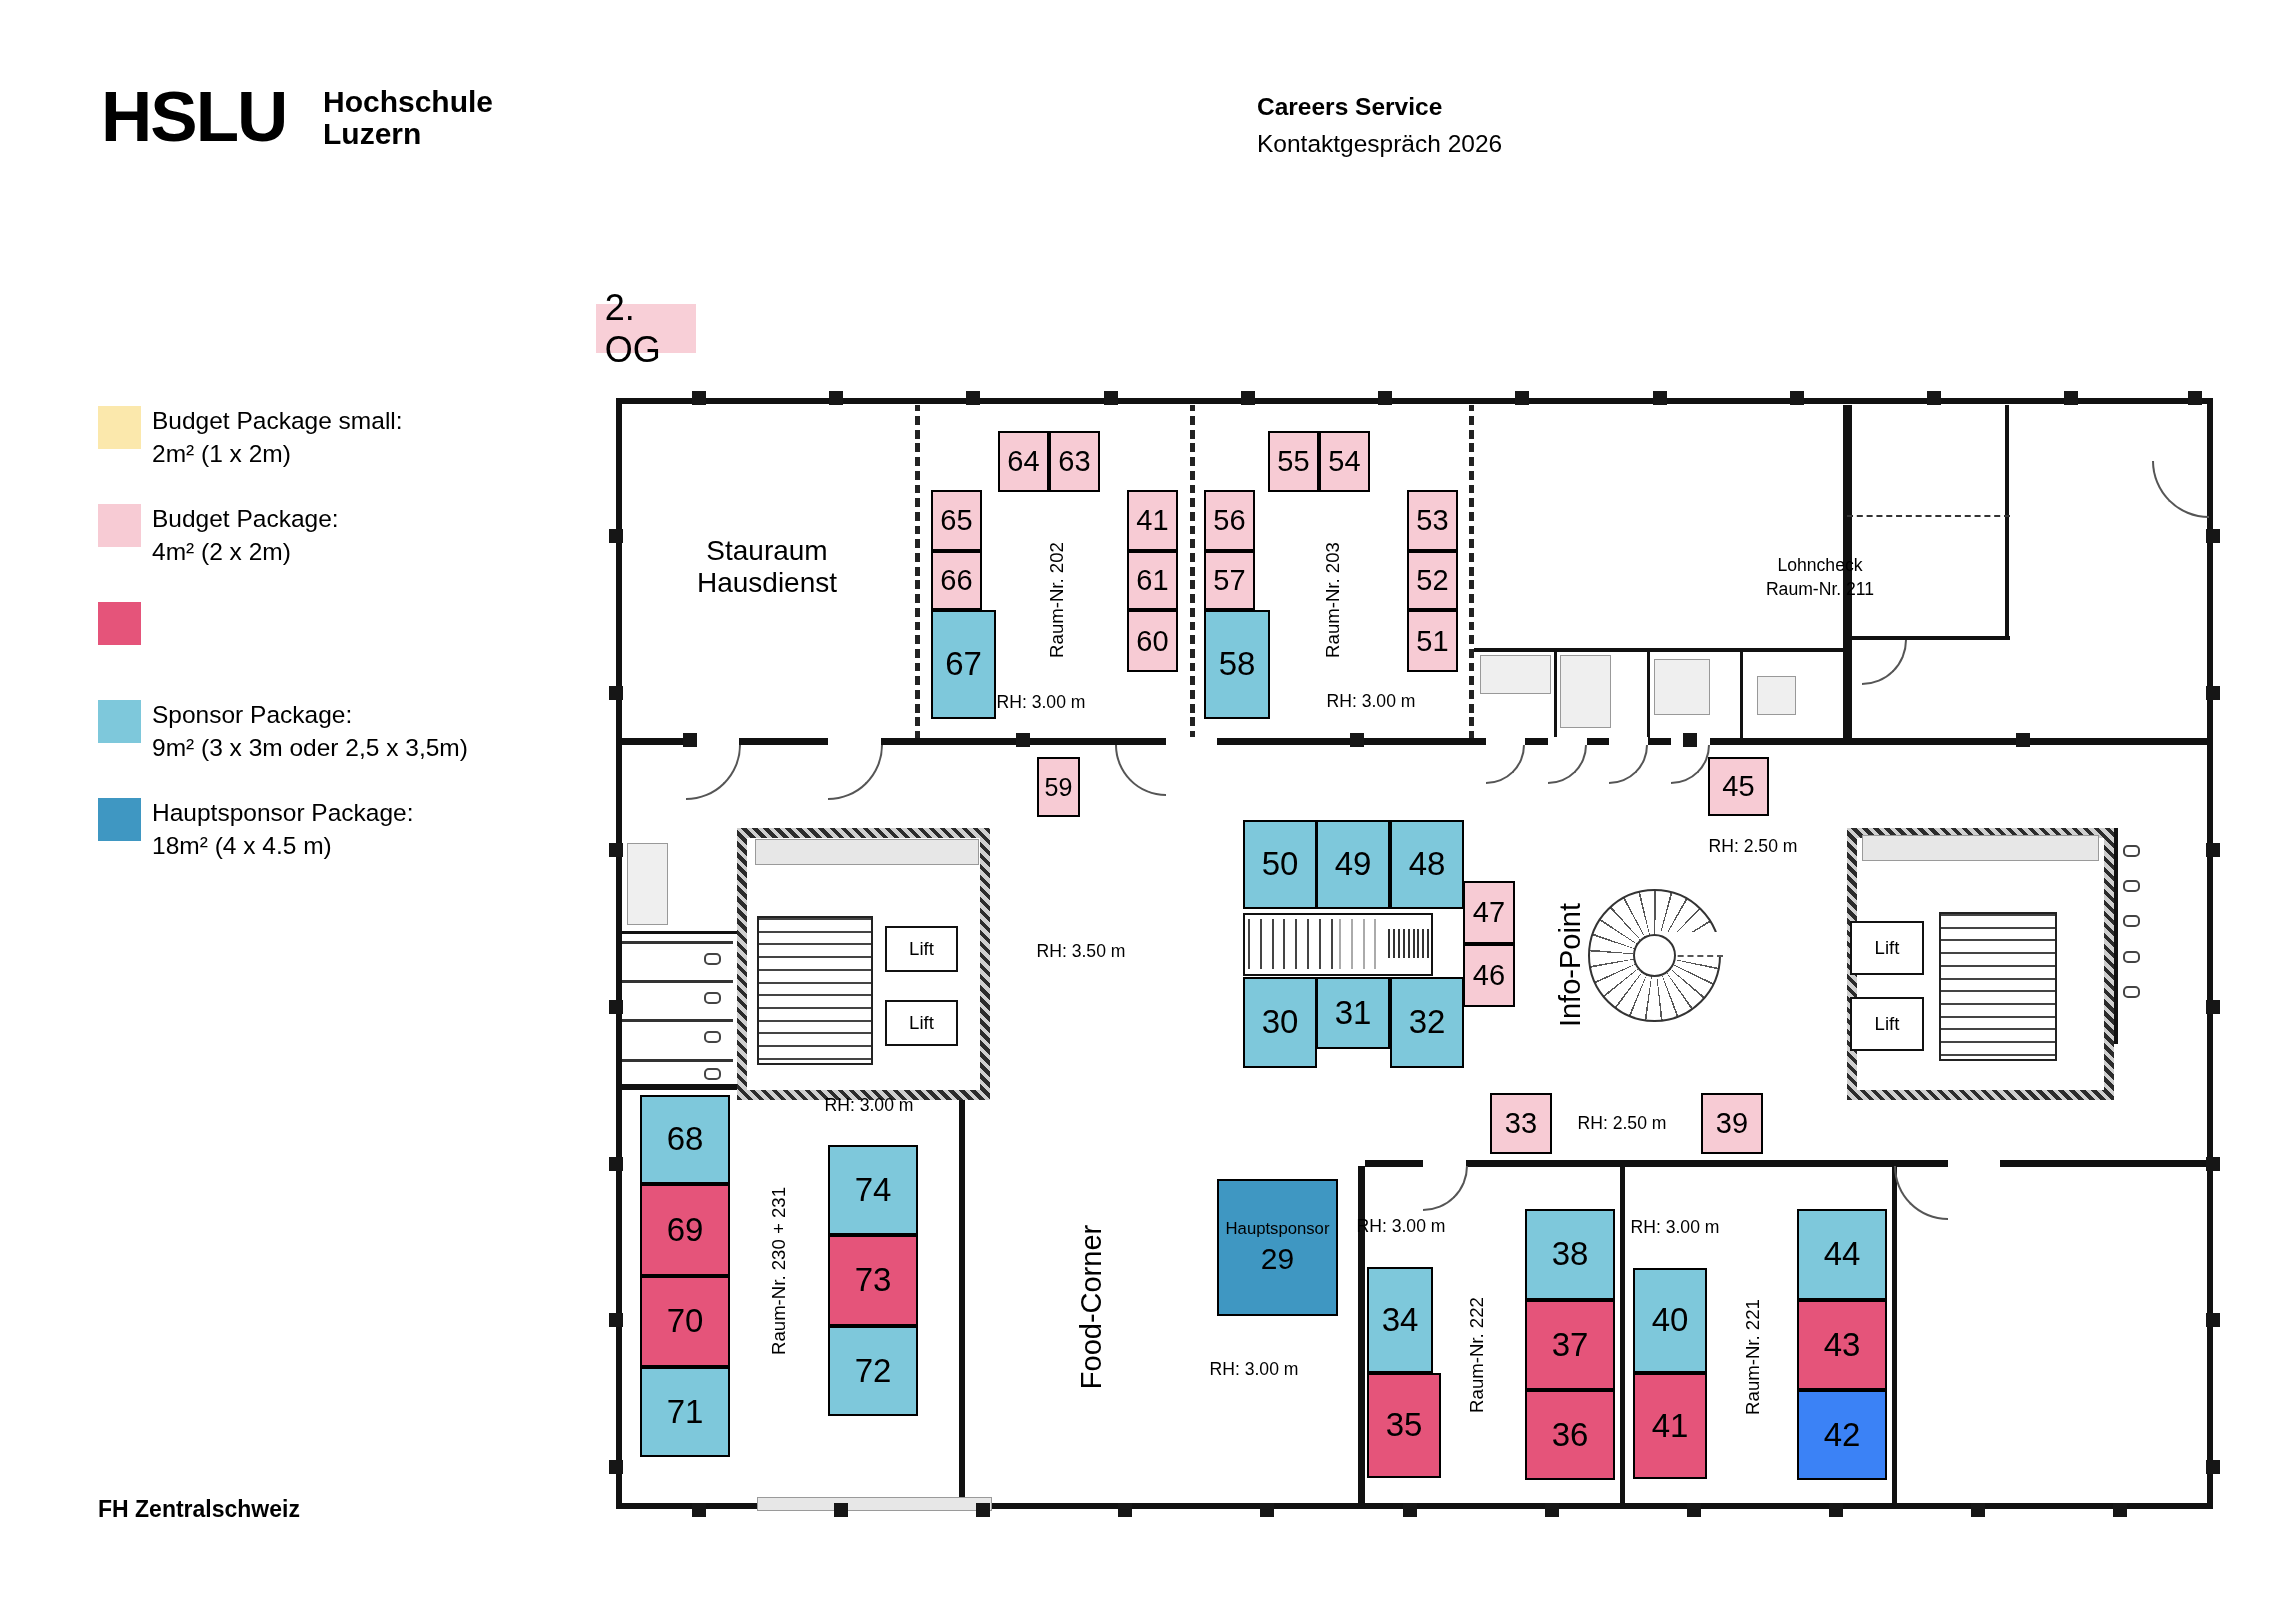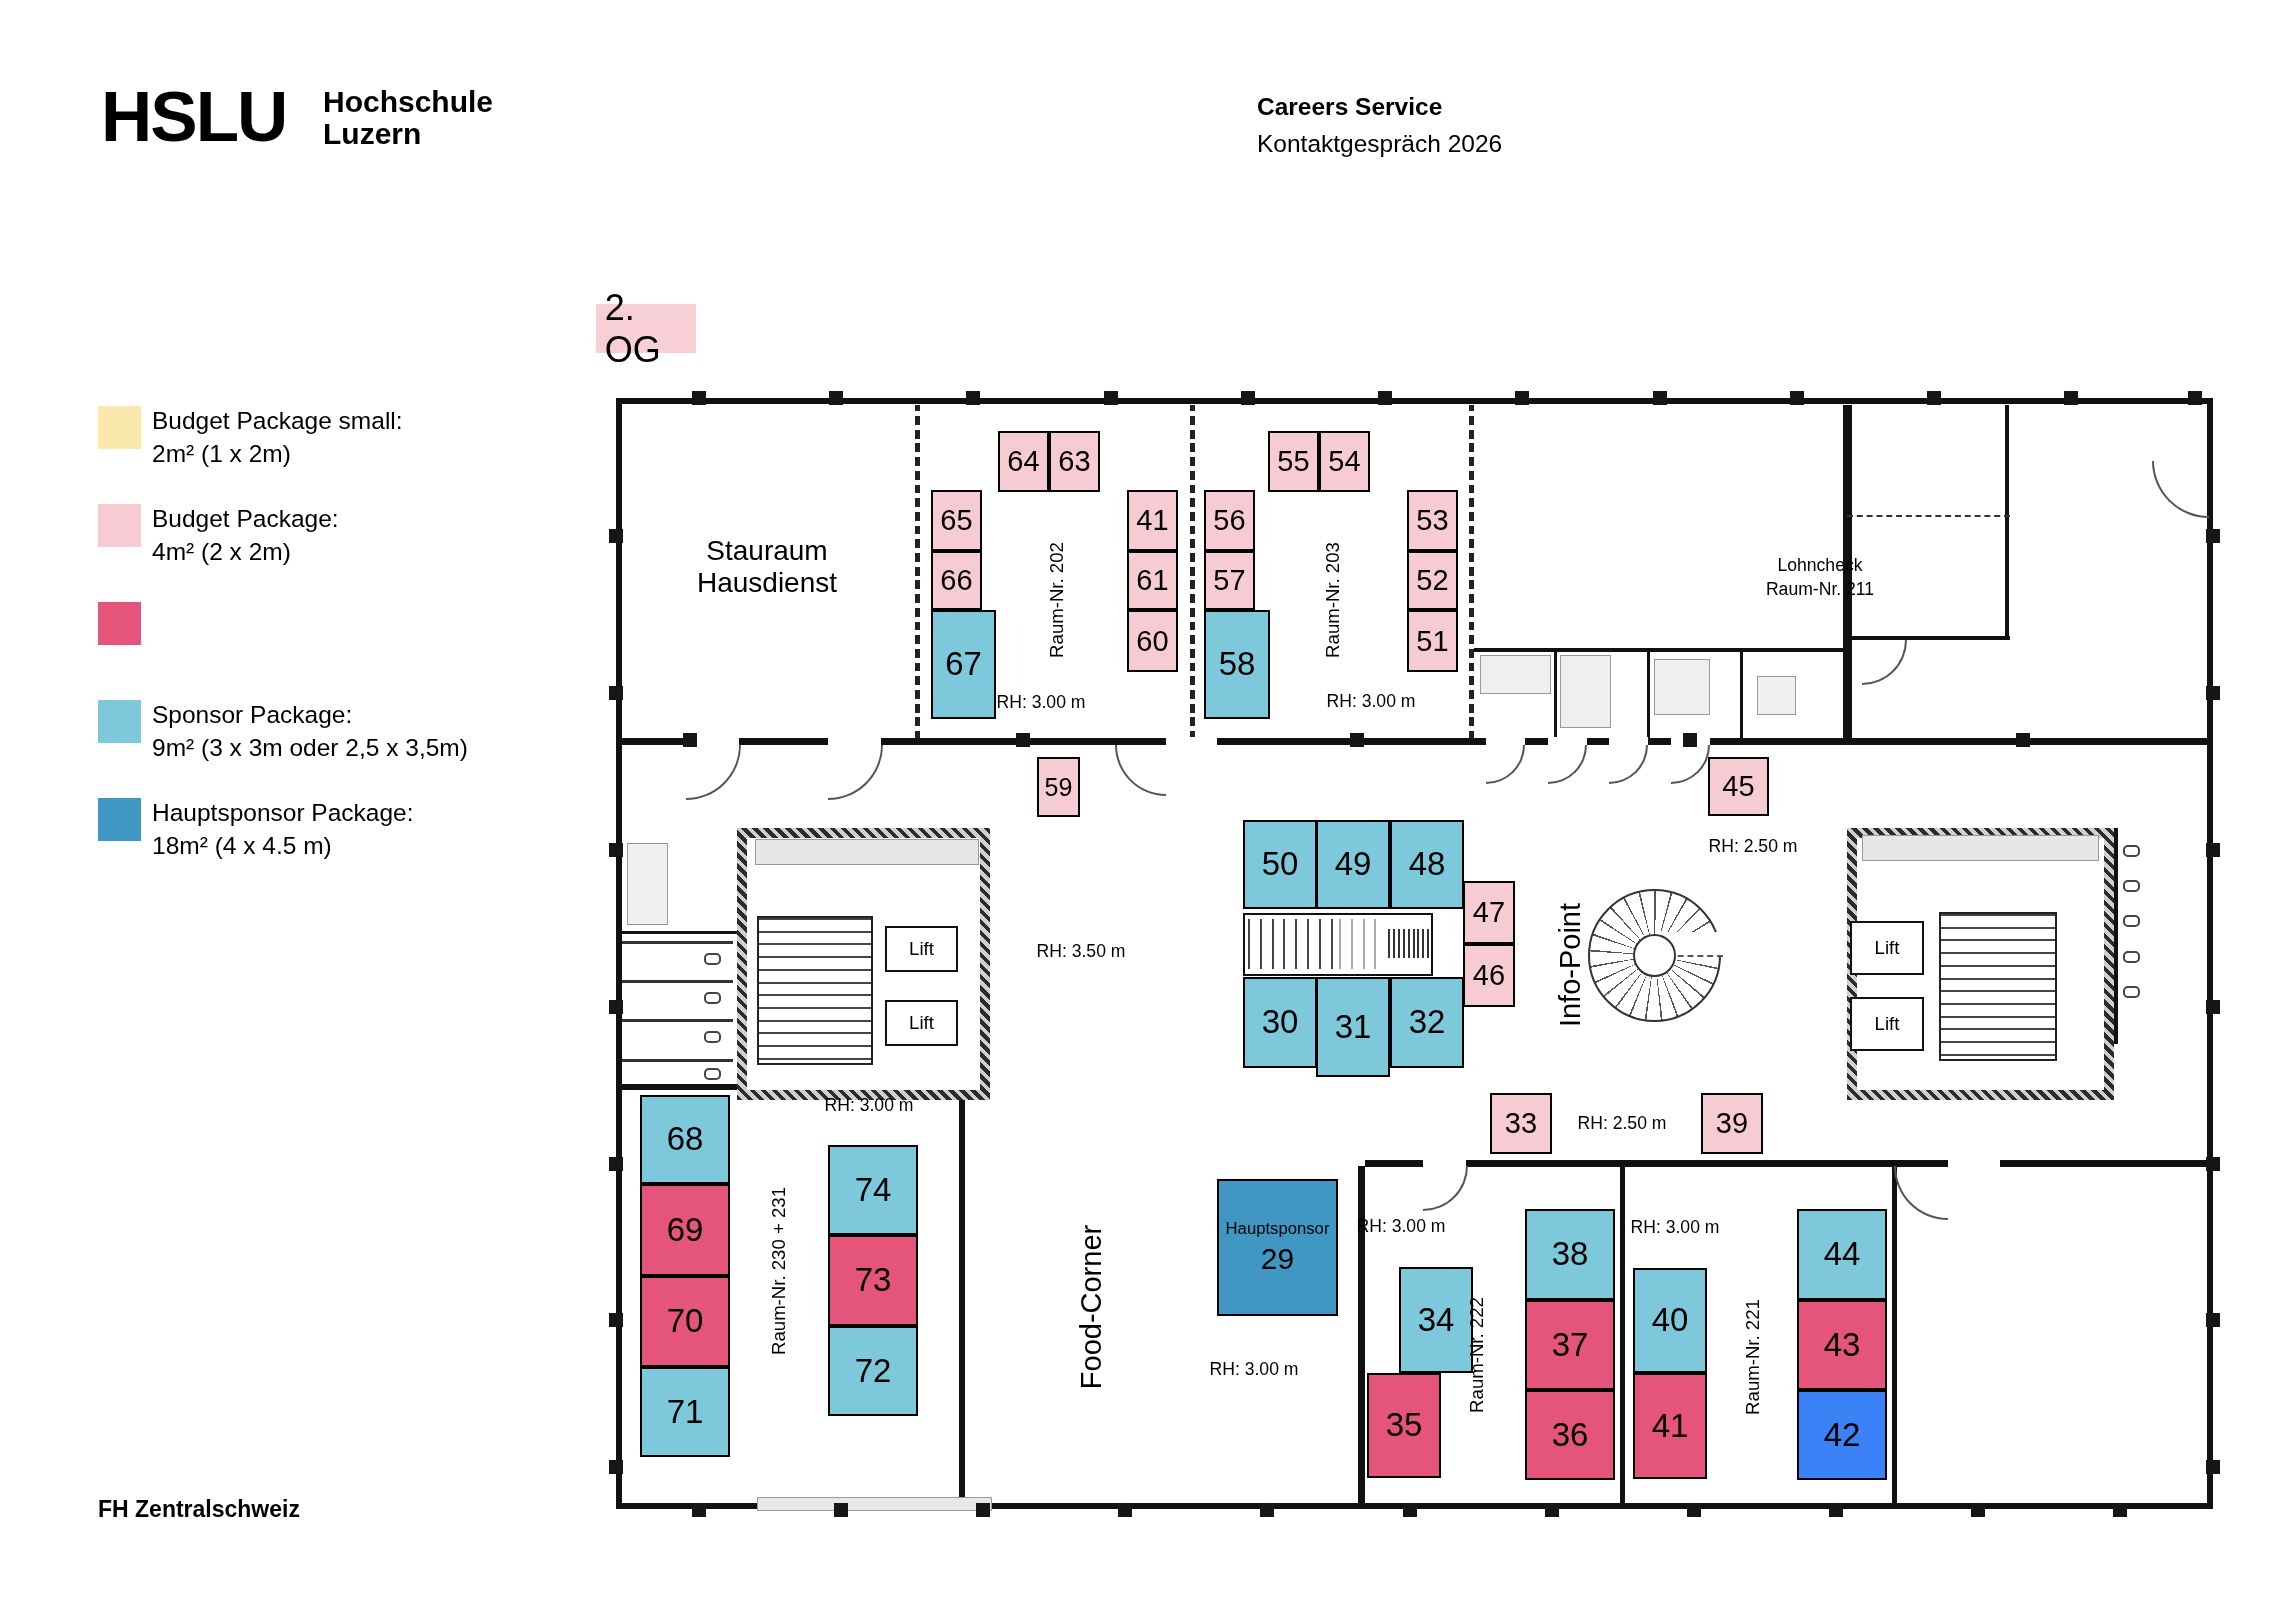--- a/index.html
+++ b/index.html
@@ -199,36 +199,36 @@
       <div class="booth" style="left: 1407px; top: 551px; width: 51px; height: 59px; background: rgb(247, 203, 212); font-size: 29px;">52</div>
       <div class="booth" style="left: 1407px; top: 610px; width: 51px; height: 62px; background: rgb(247, 203, 212); font-size: 29px;">51</div>
       <div class="booth" style="left: 1037px; top: 757px; width: 43px; height: 60px; background: rgb(247, 203, 212); font-size: 25px;">59</div>
       <div class="booth" style="left: 1708px; top: 757px; width: 61px; height: 59px; background: rgb(247, 203, 212); font-size: 29px;">45</div>
       <div class="booth" style="left: 1243px; top: 820px; width: 74px; height: 89px; background: rgb(126, 200, 219); font-size: 33px;">50</div>
       <div class="booth" style="left: 1316px; top: 820px; width: 74px; height: 89px; background: rgb(126, 200, 219); font-size: 33px;">49</div>
       <div class="booth" style="left: 1390px; top: 820px; width: 74px; height: 89px; background: rgb(126, 200, 219); font-size: 33px;">48</div>
       <div class="booth" style="left: 1463px; top: 881px; width: 52px; height: 63px; background: rgb(247, 203, 212); font-size: 29px;">47</div>
       <div class="booth" style="left: 1463px; top: 944px; width: 52px; height: 63px; background: rgb(247, 203, 212); font-size: 29px;">46</div>
       <div class="booth" style="left: 1243px; top: 977px; width: 74px; height: 91px; background: rgb(126, 200, 219); font-size: 33px;">30</div>
-      <div class="booth" style="left: 1316px; top: 977px; width: 74px; height: 100px; background: rgb(126, 200, 219); font-size: 33px;">31</div>
+      <div class="booth" style="left: 1316px; top: 977px; width: 74px; height: 72px; background: rgb(126, 200, 219); font-size: 33px;">31</div>
       <div class="booth" style="left: 1390px; top: 977px; width: 74px; height: 91px; background: rgb(126, 200, 219); font-size: 33px;">32</div>
       <div class="booth" style="left: 1490px; top: 1093px; width: 62px; height: 61px; background: rgb(247, 203, 212); font-size: 29px;">33</div>
       <div class="booth" style="left: 1701px; top: 1093px; width: 62px; height: 61px; background: rgb(247, 203, 212); font-size: 29px;">39</div>
       <div class="booth" style="left: 640px; top: 1095px; width: 90px; height: 89px; background: rgb(126, 200, 219); font-size: 33px;">68</div>
       <div class="booth" style="left: 640px; top: 1184px; width: 90px; height: 92px; background: rgb(229, 84, 122); font-size: 33px;">69</div>
       <div class="booth" style="left: 640px; top: 1276px; width: 90px; height: 91px; background: rgb(229, 84, 122); font-size: 33px;">70</div>
       <div class="booth" style="left: 640px; top: 1367px; width: 90px; height: 90px; background: rgb(126, 200, 219); font-size: 33px;">71</div>
       <div class="booth" style="left: 828px; top: 1145px; width: 90px; height: 90px; background: rgb(126, 200, 219); font-size: 33px;">74</div>
       <div class="booth" style="left: 828px; top: 1235px; width: 90px; height: 91px; background: rgb(229, 84, 122); font-size: 33px;">73</div>
       <div class="booth" style="left: 828px; top: 1326px; width: 90px; height: 90px; background: rgb(126, 200, 219); font-size: 33px;">72</div>
       <div class="booth" style="left: 1217px; top: 1179px; width: 121px; height: 137px; background: rgb(63, 151, 194);">
         <div style="font-size: 16.7px;">Hauptsponsor</div>
         <div style="font-size: 30px; margin-top: 5.9px;">29</div>
       </div>
-      <div class="booth" style="left: 1399px; top: 1267px; width: 74px; height: 106px; background: rgb(126, 200, 219); font-size: 33px; text-align: right;">34</div>
+      <div class="booth" style="left: 1367px; top: 1267px; width: 66px; height: 106px; background: rgb(126, 200, 219); font-size: 33px; text-align: right;">34</div>
       <div class="booth" style="left: 1367px; top: 1373px; width: 74px; height: 105px; background: rgb(229, 84, 122); font-size: 33px;">35</div>
       <div class="booth" style="left: 1525px; top: 1209px; width: 90px; height: 91px; background: rgb(126, 200, 219); font-size: 33px;">38</div>
       <div class="booth" style="left: 1525px; top: 1300px; width: 90px; height: 90px; background: rgb(229, 84, 122); font-size: 33px;">37</div>
       <div class="booth" style="left: 1525px; top: 1390px; width: 90px; height: 90px; background: rgb(229, 84, 122); font-size: 33px;">36</div>
       <div class="booth" style="left: 1633px; top: 1268px; width: 74px; height: 105px; background: rgb(126, 200, 219); font-size: 33px;">40</div>
       <div class="booth" style="left: 1633px; top: 1373px; width: 74px; height: 106px; background: rgb(229, 84, 122); font-size: 33px;">41</div>
       <div class="booth" style="left: 1797px; top: 1209px; width: 90px; height: 91px; background: rgb(126, 200, 219); font-size: 33px;">44</div>
       <div class="booth" style="left: 1797px; top: 1300px; width: 90px; height: 90px; background: rgb(229, 84, 122); font-size: 33px;">43</div>
       <div class="booth" style="left: 1797px; top: 1390px; width: 90px; height: 90px; background: #3b82f6; font-size: 33px;">42</div>
     </div>

